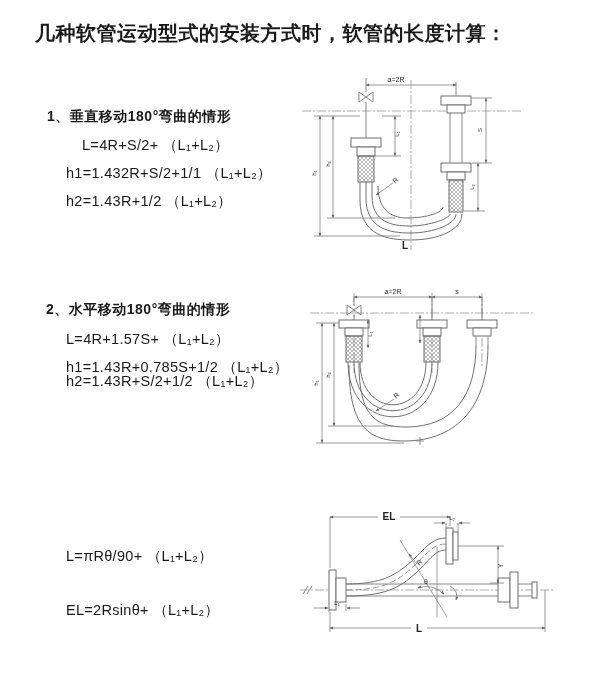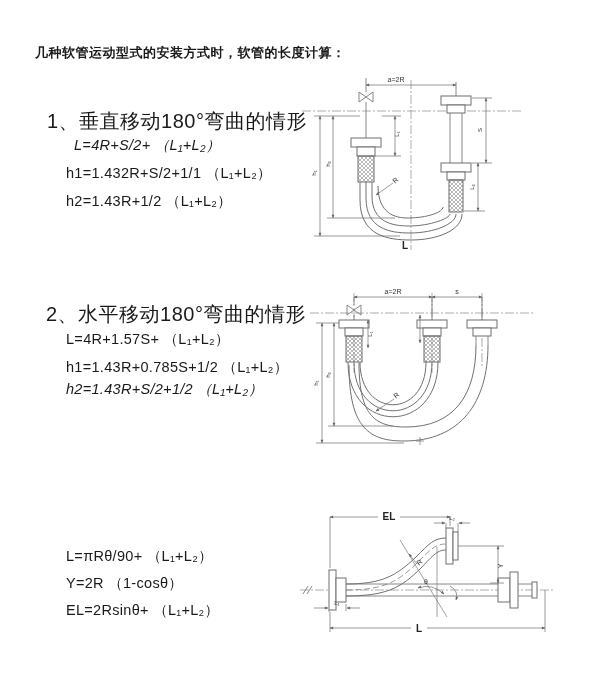--- a/index.html
+++ b/index.html
@@ -1,19 +1,19 @@
 <!DOCTYPE html>
 <html><head>
 <meta charset="utf-8">
 <style>
   html,body{margin:0;padding:0;background:#fff;}
   .page{position:relative;width:600px;height:675px;background:#fff;overflow:hidden;
         font-family:"Liberation Sans", sans-serif;color:#1a1a1a;}
-  .title{position:absolute;left:35px;top:20px;font-size:13px;font-weight:bold;letter-spacing:.5px;margin-top:24px;}
-  .sec-head{position:absolute;font-size:20px;font-weight:normal;letter-spacing:.5px;}
+  .title{position:absolute;left:35px;top:20px;font-size:20px;font-weight:bold;letter-spacing:.5px;}
+  .sec-head{position:absolute;font-size:14px;font-weight:bold;letter-spacing:.5px;}
   .formula{position:absolute;font-size:14.5px;font-weight:500;letter-spacing:.3px;}
   svg{position:absolute;}
   svg text{font-family:"Liberation Sans", sans-serif;fill:#333;}          
   .ol2{stroke:#7a7a7a;stroke-width:.9;fill:none;}
   .dl{stroke:#6f6f6f;stroke-width:.7;fill:none;}         
   .cl{stroke:#8a8a8a;stroke-width:.7;fill:none;stroke-dasharray:9 2 2 2;} 
   .hose{stroke:#707070;stroke-width:1;fill:none;}
   .flange{fill:#fff;stroke:#6e6e6e;stroke-width:1;}
   .braid{stroke:#6e6e6e;stroke-width:1;}
   .lbl{font-size:7px;}
@@ -21,31 +21,30 @@
   .lbl-b{font-size:10px;font-weight:bold;fill:#222;}
 </style>
 </head>
 <body>
 
 <div class="page">
 
   <div class="title">几种软管运动型式的安装方式时，软管的长度计算：</div>
 
   <div class="sec-head" style="left:47px;top:108px;">1、垂直移动180°弯曲的情形</div>
-  <div class="formula" style="left:74px;top:136px;font-style:italic;">L=4R+S/2+ （L₁+L₂）</div>
+  <div class="formula" style="left:82px;top:136px;">L=4R+S/2+ （L₁+L₂）</div>
   <div class="formula" style="left:66px;top:164px;">h1=1.432R+S/2+1/1 （L₁+L₂）</div>
   <div class="formula" style="left:66px;top:192px;">h2=1.43R+1/2 （L₁+L₂）</div>
 
   <div class="sec-head" style="left:46px;top:301px;">2、水平移动180°弯曲的情形</div>
   <div class="formula" style="left:66px;top:330px;">L=4R+1.57S+ （L₁+L₂）</div>
   <div class="formula" style="left:66px;top:358px;">h1=1.43R+0.785S+1/2 （L₁+L₂）</div>
-  <div class="formula" style="left:66px;top:380px;font-style:italic;">h2=1.43R+S/2+1/2 （L₁+L₂）</div>
+  <div class="formula" style="left:66px;top:372px;">h2=1.43R+S/2+1/2 （L₁+L₂）</div>
 
   <div class="formula" style="left:66px;top:547px;">L=πRθ/90+ （L₁+L₂）</div>
-  <div class="formula" style="left:66px;top:574px;">Y=2R （1-cosθ）</div>
   <div class="formula" style="left:66px;top:601px;">EL=2Rsinθ+ （L₁+L₂）</div>
 
   <svg style="left:300px;top:68px;" width="225" height="190" viewBox="0 0 225 190">
     <defs>
       <marker id="a1" viewBox="0 0 10 10" refX="9" refY="5" markerWidth="8" markerHeight="5" orient="auto-start-reverse">
         <path d="M0,1 L10,5 L0,9 z" fill="#666"></path>
       </marker>
       <pattern id="b1" width="4" height="4" patternUnits="userSpaceOnUse">
         <path d="M0,4 L4,0 M0,0 L4,4" stroke="#8a8a8a" stroke-width="0.6"></path>
       </pattern>

